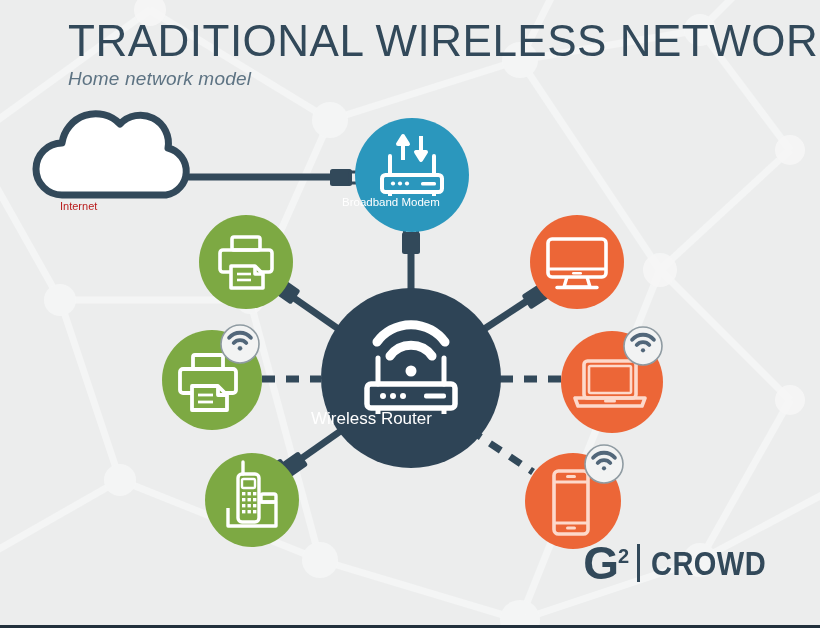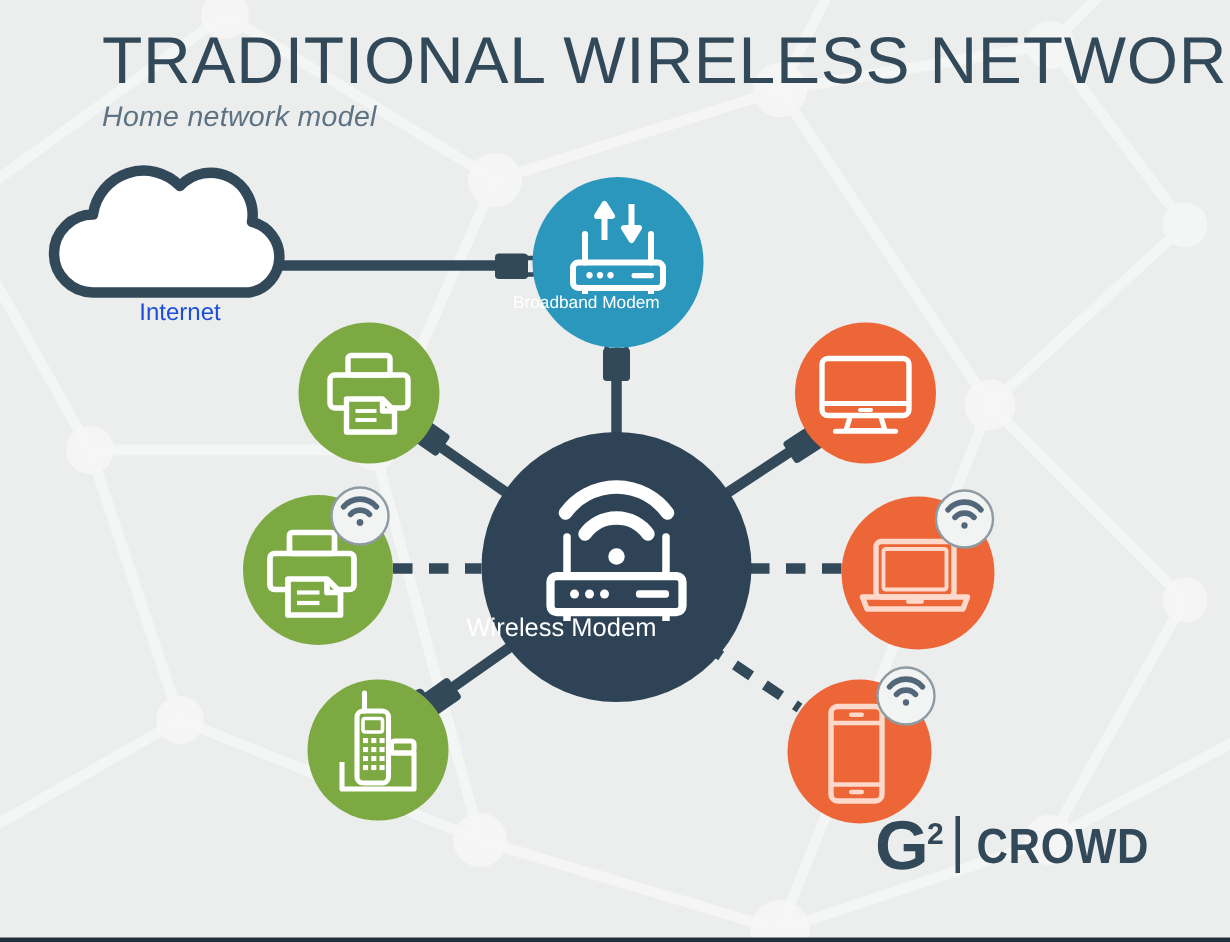--- a/index.html
+++ b/index.html
@@ -24,22 +24,22 @@
     margin-top:4px;letter-spacing:0.2px;
   }
 
   .node-label{
     position:absolute;color:#ffffff;text-align:left;
     white-space:nowrap;pointer-events:none;
   }
   .label-modem{font-size:11.5px;left:0;top:0;width:100%;}
   .label-router{font-size:17px;left:0;top:0;width:100%;}
   .label-internet{
-    position:absolute;color:#1d4ed8;font-size:16px;
-    text-align:center;white-space:nowrap;
+    position:absolute;color:#b91c1c;font-size:11px;
+    text-align:left;white-space:nowrap;
   }
 
   .logo{
     position:absolute;right:38px;bottom:42px;
     display:flex;align-items:center;color:#32495a;
   }
   .logo-g{
     font-size:46px;font-weight:700;line-height:1;
     font-family:"Liberation Sans", sans-serif;letter-spacing:-1px;
   }
@@ -310,21 +310,21 @@
 
   <div class="title-block">
     <div class="main-title">TRADITIONAL WIRELESS NETWORK</div>
     <div class="sub-title">Home network model</div>
   </div>
 
   <div class="label-internet" style="left:60px;top:200px;width:120px;">Internet</div>
 
   <div class="node-label label-modem" style="left:342px;top:196px;width:140px;">Broadband Modem</div>
 
-  <div class="node-label label-router" style="left:311px;top:409px;width:200px;">Wireless Modem</div>
+  <div class="node-label label-router" style="left:311px;top:409px;width:200px;">Wireless Router</div>
 
   <div class="logo">
     <div class="logo-g"><span>G</span><span class="logo-sup">2</span></div>
     <div class="logo-bar"></div>
     <div class="logo-crowd">CROWD</div>
   </div>
 
   <div class="bottom-edge"></div>
 </div>
 

